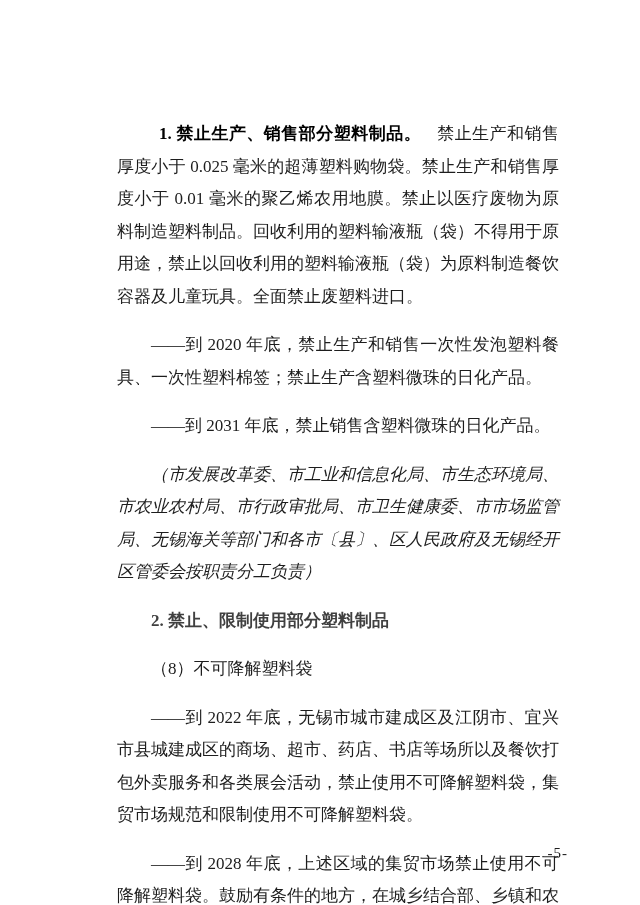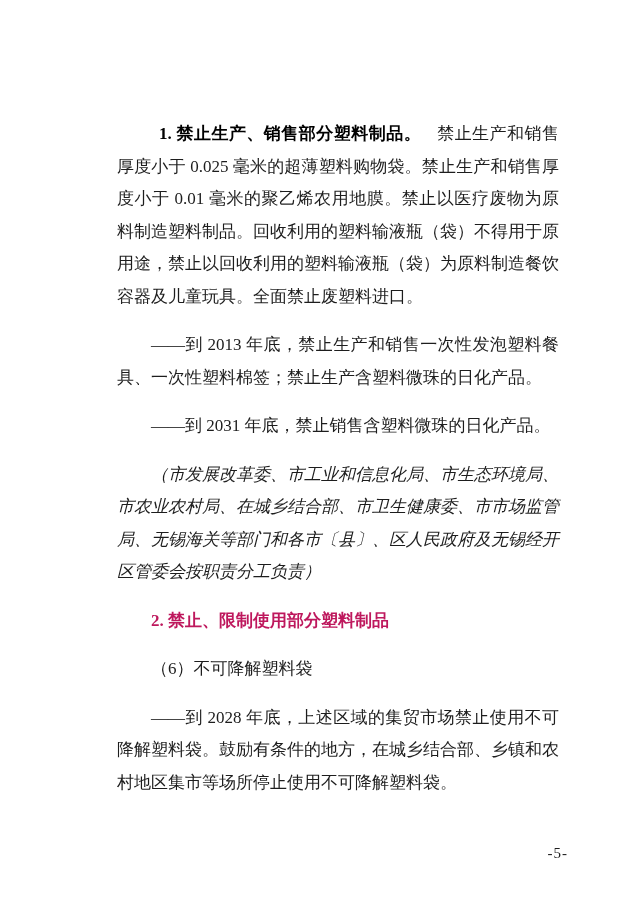--- a/index.html
+++ b/index.html
@@ -29,21 +29,21 @@
   .content p {
     text-indent: 2em;
     margin: 0;
   }
   .lead-bold {
     font-weight: bold;
     color: #000000;
   }
   .heading-bold {
     font-weight: bold;
-    color: #be185d;
+    color: #404040;
   }
   .kaiti {
     font-style: italic;
   }
   .pagenum {
     position: absolute;
     top: 818px;
     right: 80px;
     font-size: 15px;
     line-height: 22px;
@@ -52,29 +52,30 @@
   }
 </style>
 </head>
 <body>
 
 <div class="page">
   <div class="content">
 
     <p><span class="lead-bold">1. 禁止生产、销售部分塑料制品。</span><span>禁止生产和销售厚度小于 0.025 毫米的超薄塑料购物袋。禁止生产和销售厚度小于 0.01 毫米的聚乙烯农用地膜。禁止以医疗废物为原料制造塑料制品。回收利用的塑料输液瓶（袋）不得用于原用途，禁止以回收利用的塑料输液瓶（袋）为原料制造餐饮容器及儿童玩具。全面禁止废塑料进口。</span></p>
 
-    <p>——到 2013 年底，禁止生产和销售一次性发泡塑料餐具、一次性塑料棉签；禁止生产含塑料微珠的日化产品。</p>
+    <p>——到 2020 年底，禁止生产和销售一次性发泡塑料餐具、一次性塑料棉签；禁止生产含塑料微珠的日化产品。</p>
 
     <p>——到 2031 年底，禁止销售含塑料微珠的日化产品。</p>
 
-    <p class="kaiti">（市发展改革委、市工业和信息化局、市生态环境局、市农业农村局、在城乡结合部、市卫生健康委、市市场监管局、无锡海关等部门和各市〔县〕、区人民政府及无锡经开区管委会按职责分工负责）</p>
+    <p class="kaiti">（市发展改革委、市工业和信息化局、市生态环境局、市农业农村局、市行政审批局、市卫生健康委、市市场监管局、无锡海关等部门和各市〔县〕、区人民政府及无锡经开区管委会按职责分工负责）</p>
 
     <p class="heading-bold">2. 禁止、限制使用部分塑料制品</p>
 
-    <p>（6）不可降解塑料袋</p>
+    <p>（8）不可降解塑料袋</p>
 
+    <p>——到 2022 年底，无锡市城市建成区及江阴市、宜兴市县城建成区的商场、超市、药店、书店等场所以及餐饮打包外卖服务和各类展会活动，禁止使用不可降解塑料袋，集贸市场规范和限制使用不可降解塑料袋。</p>
 
     <p>——到 2028 年底，上述区域的集贸市场禁止使用不可降解塑料袋。鼓励有条件的地方，在城乡结合部、乡镇和农村地区集市等场所停止使用不可降解塑料袋。</p>
 
   </div>
 
   <div class="pagenum">-5-</div>
 </div>
 
 </body></html>

